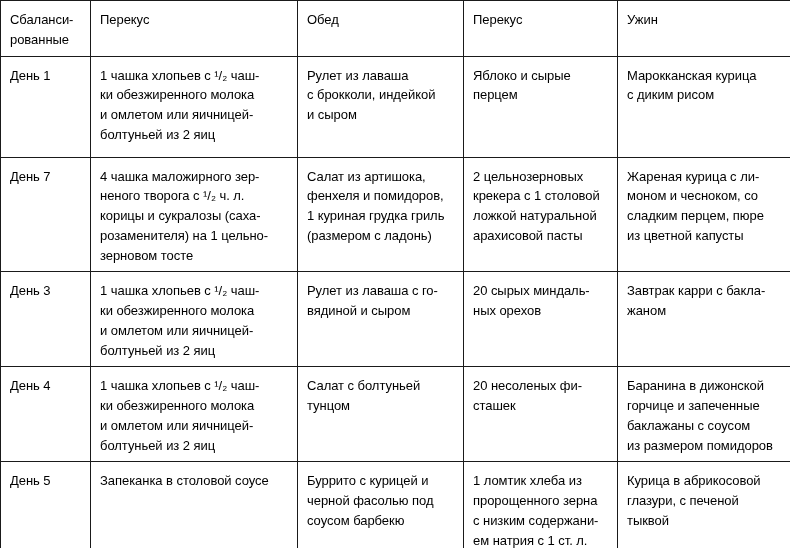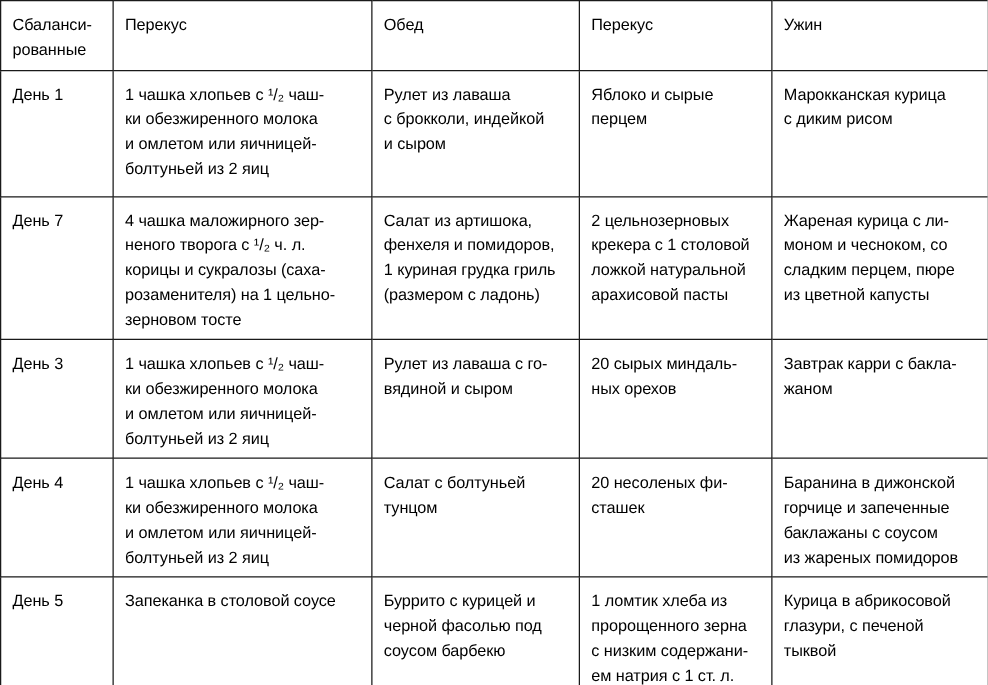--- a/index.html
+++ b/index.html
@@ -190,21 +190,21 @@
 тунцом</span>
         </td>
       <td>
           <span class="cell-text">20 несоленых фи-
 сташек</span>
         </td>
       <td>
           <span class="cell-text">Баранина в дижонской
 горчице и запеченные
 баклажаны с соусом
-из жареных помидоров</span>
+из размером помидоров</span>
         </td>
     </tr>
     <tr class="row-d5">
       <td class="day-cell">
           <span class="cell-text">День 5</span>
         </td>
       <td>
           <span class="cell-text">Запеканка в столовой соусе</span>
         </td>
       <td>

